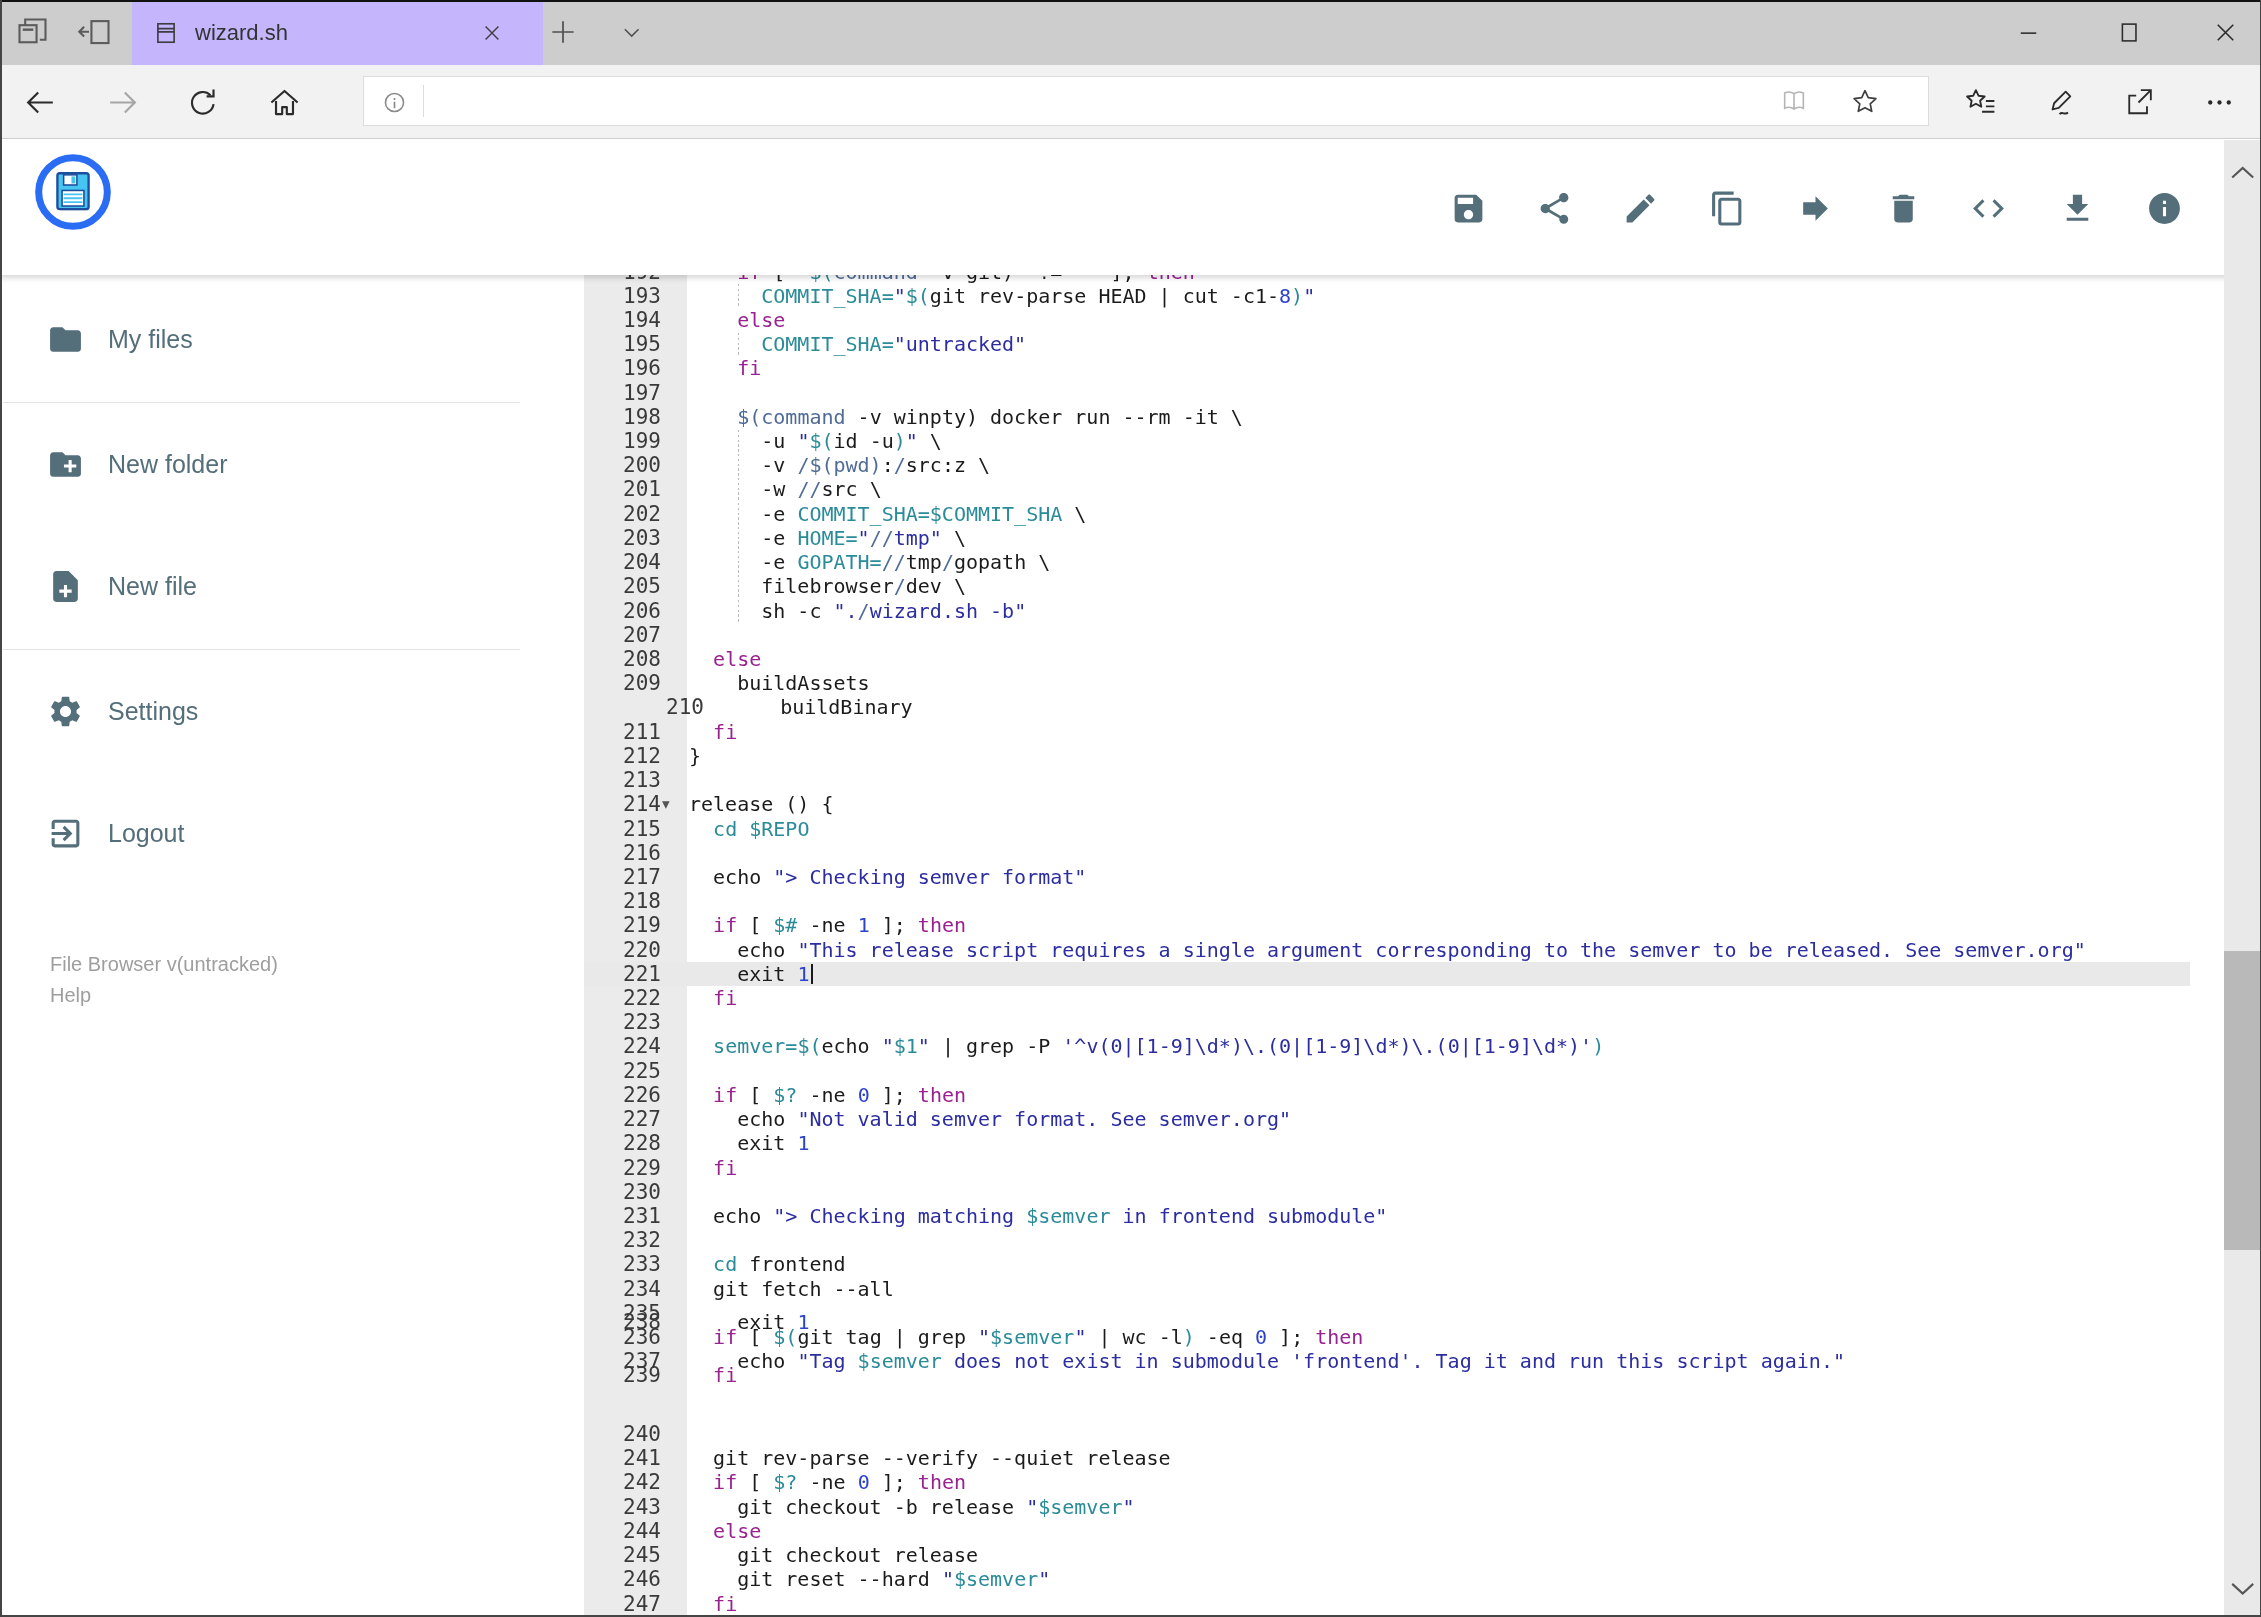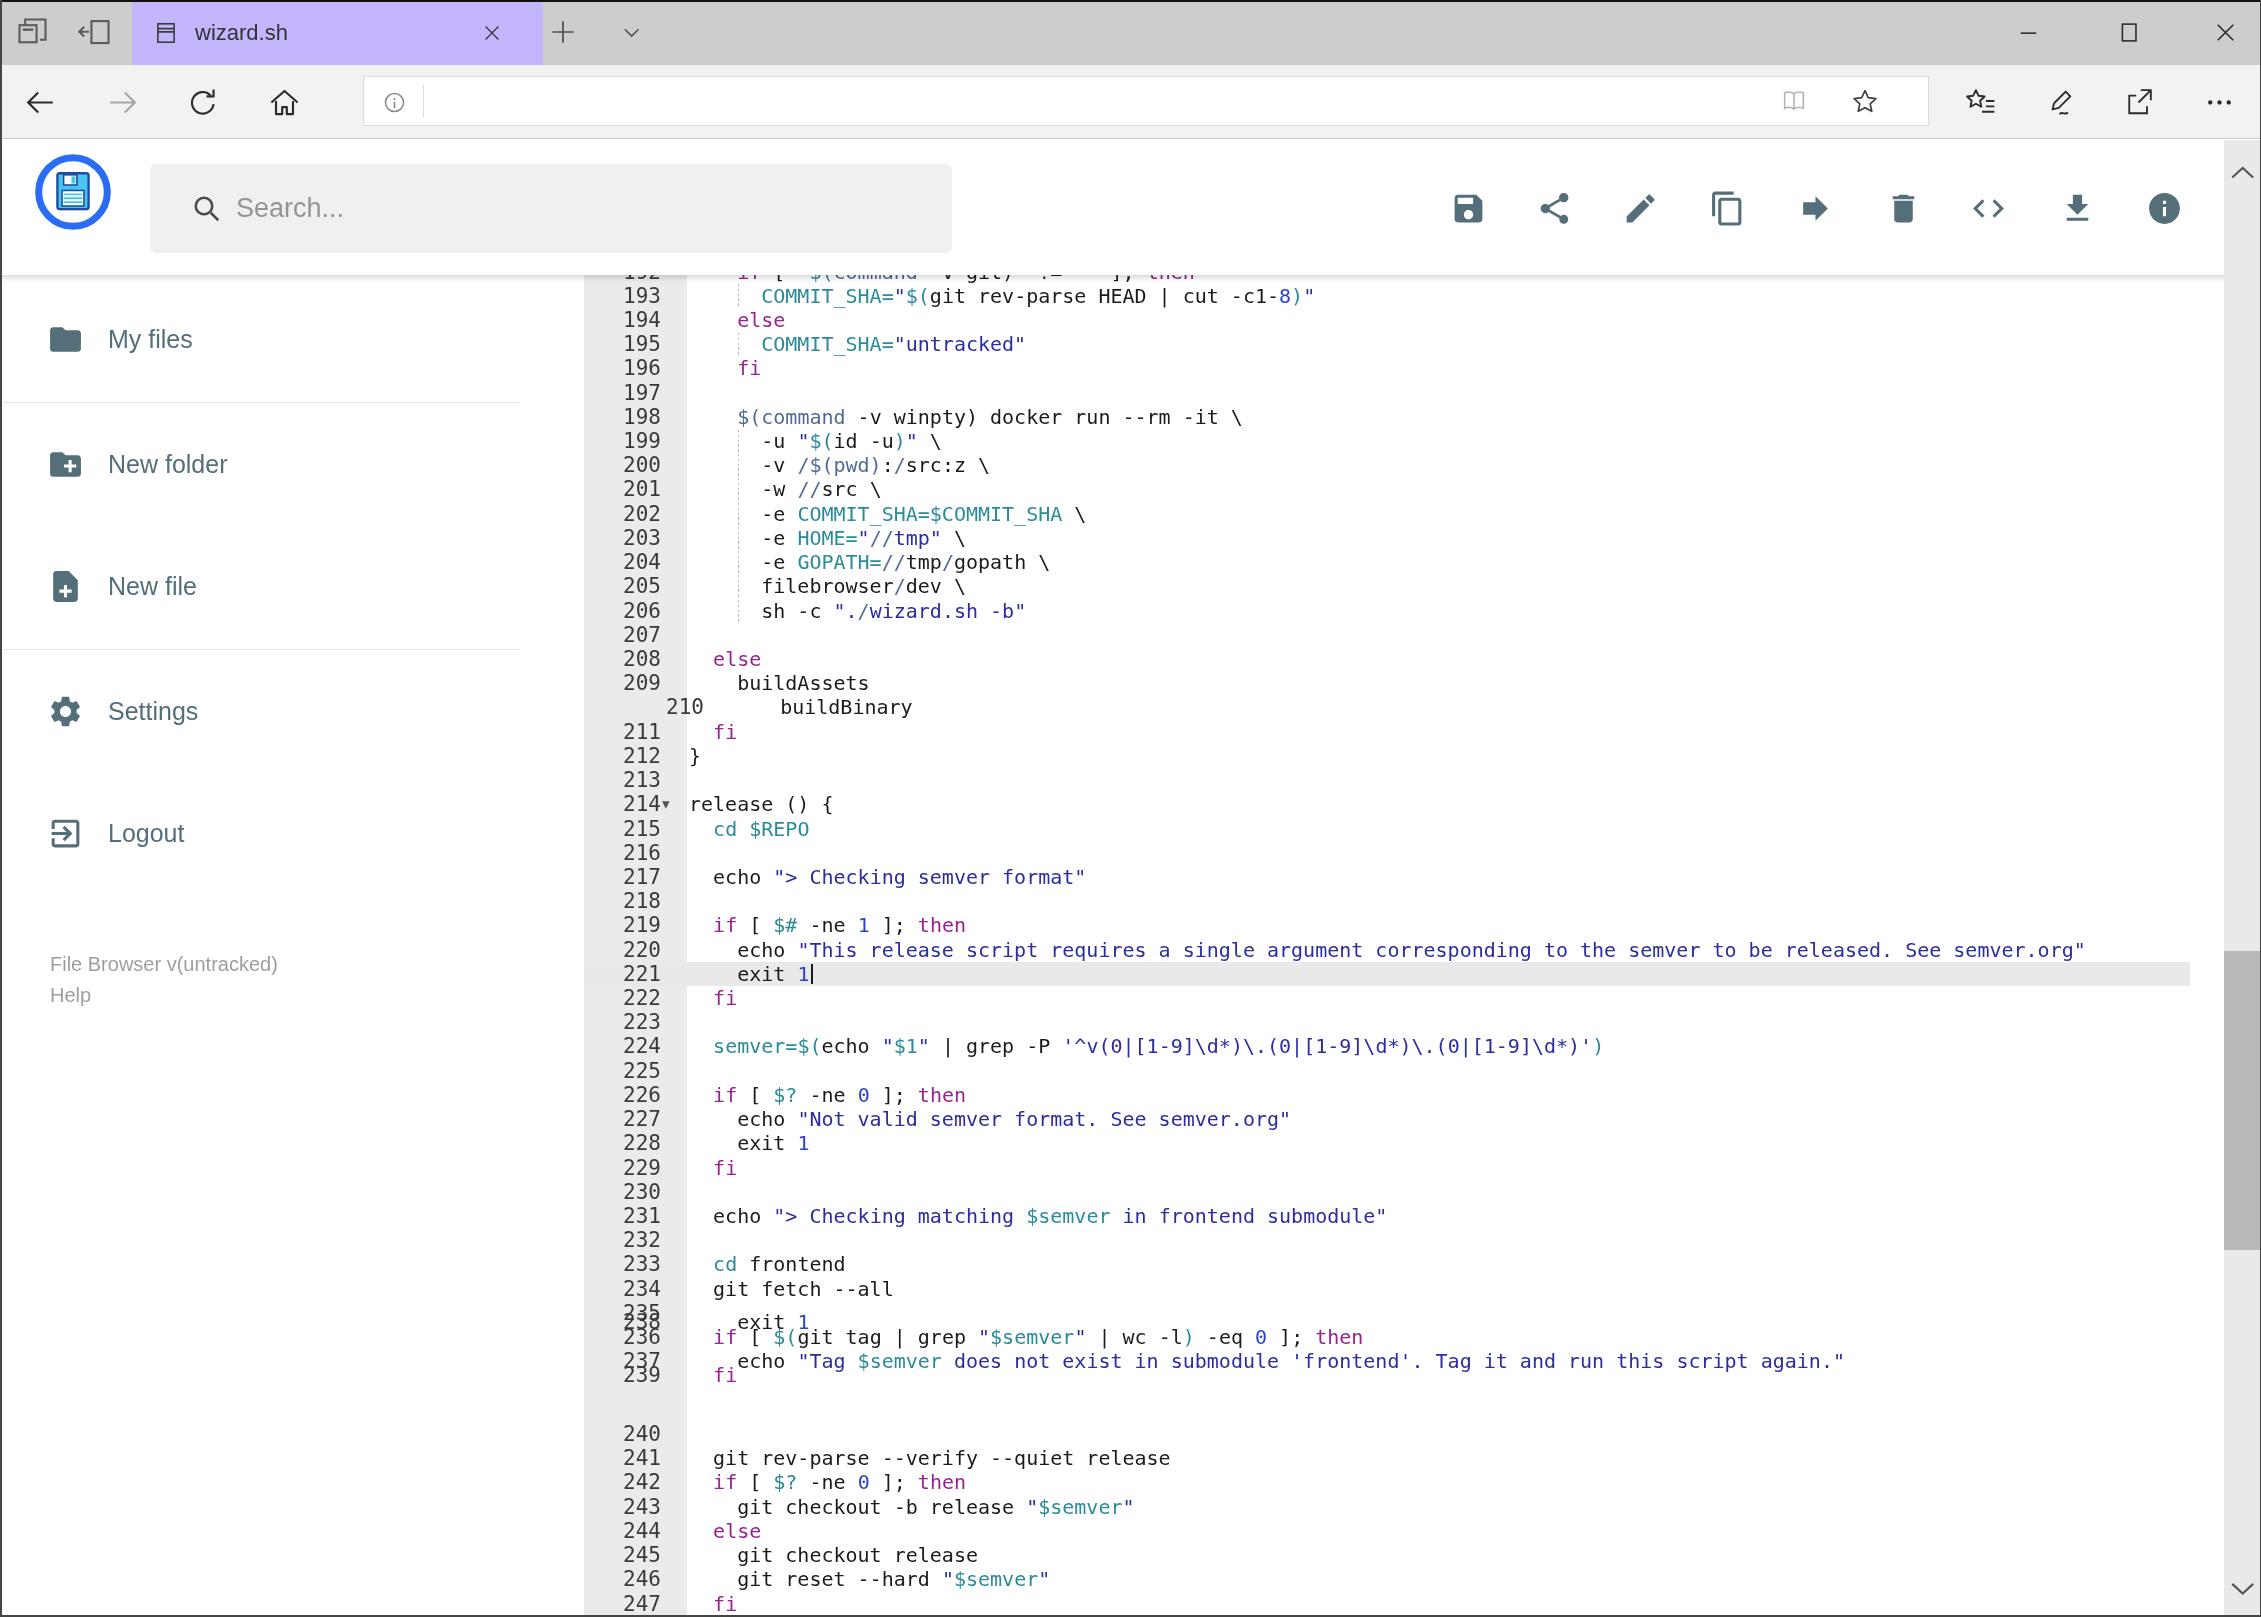--- a/index.html
+++ b/index.html
@@ -195,29 +195,20 @@
       <svg viewBox="0 0 100 100" width="78" height="78">
         <circle cx="50" cy="50" r="44" fill="#ffffff" stroke="#2a6cf4" stroke-width="9"></circle>
         <path d="M32 70 70 32 70 74 34 74z" fill="#e0e0e0"></path>
         <rect x="30" y="26" width="40" height="46" rx="3" fill="#47c5f2" stroke="#1d4e9d" stroke-width="3"></rect>
         <rect x="38" y="28" width="17" height="13" fill="#ffffff" stroke="#1d4e9d" stroke-width="2"></rect>
         <rect x="48" y="30" width="5" height="9" fill="#47c5f2"></rect>
         <rect x="36" y="48" width="28" height="20" fill="#ffffff" stroke="#1d4e9d" stroke-width="2"></rect>
         <path d="M38 53h24M38 58h24M38 63h24" stroke="#47c5f2" stroke-width="2.4"></path>
       </svg>
     </div>
-    <div class="searchbar">
-      <div class="abs" style="left:39px;top:27px;color:#4a4a4a;">
-        <svg viewBox="0 0 48 48" width="36" height="36">
-            <circle cx="20" cy="20" r="11" stroke="currentColor" stroke-width="3.4" fill="none"></circle>
-            <path d="M29 29l10 10" stroke="currentColor" stroke-width="3.4"></path>
-          </svg>
-      </div>
-      <span class="search-ph">Search...</span>
-    </div>
     <div id="actionbar">
         <div class="actbtn" style="left: 1443px;">
           <svg viewBox="0 0 24 24" width="37" height="37">
             <path fill="currentColor" d="M17 3H5c-1.11 0-2 .9-2 2v14c0 1.1.89 2 2 2h14c1.1 0 2-.9 2-2V7l-4-4zm-5 16c-1.66 0-3-1.34-3-3s1.34-3 3-3 3 1.34 3 3-1.34 3-3 3zm3-10H5V5h10v4z"></path>
           </svg>
         </div>
         <div class="actbtn" style="left: 1529px;">
           <svg viewBox="0 0 24 24" width="37" height="37">
             <path fill="currentColor" d="M18 16.08c-.76 0-1.44.3-1.96.77L8.91 12.7c.05-.23.09-.46.09-.7s-.04-.47-.09-.7l7.05-4.11c.54.5 1.25.81 2.04.81 1.66 0 3-1.34 3-3s-1.34-3-3-3-3 1.34-3 3c0 .24.04.47.09.7L8.04 9.81C7.5 9.31 6.79 9 6 9c-1.66 0-3 1.34-3 3s1.34 3 3 3c.79 0 1.5-.31 2.04-.81l7.12 4.16c-.05.21-.08.43-.08.65 0 1.61 1.31 2.92 2.92 2.92 1.61 0 2.92-1.31 2.92-2.92s-1.31-2.92-2.92-2.92z"></path>
           </svg>

